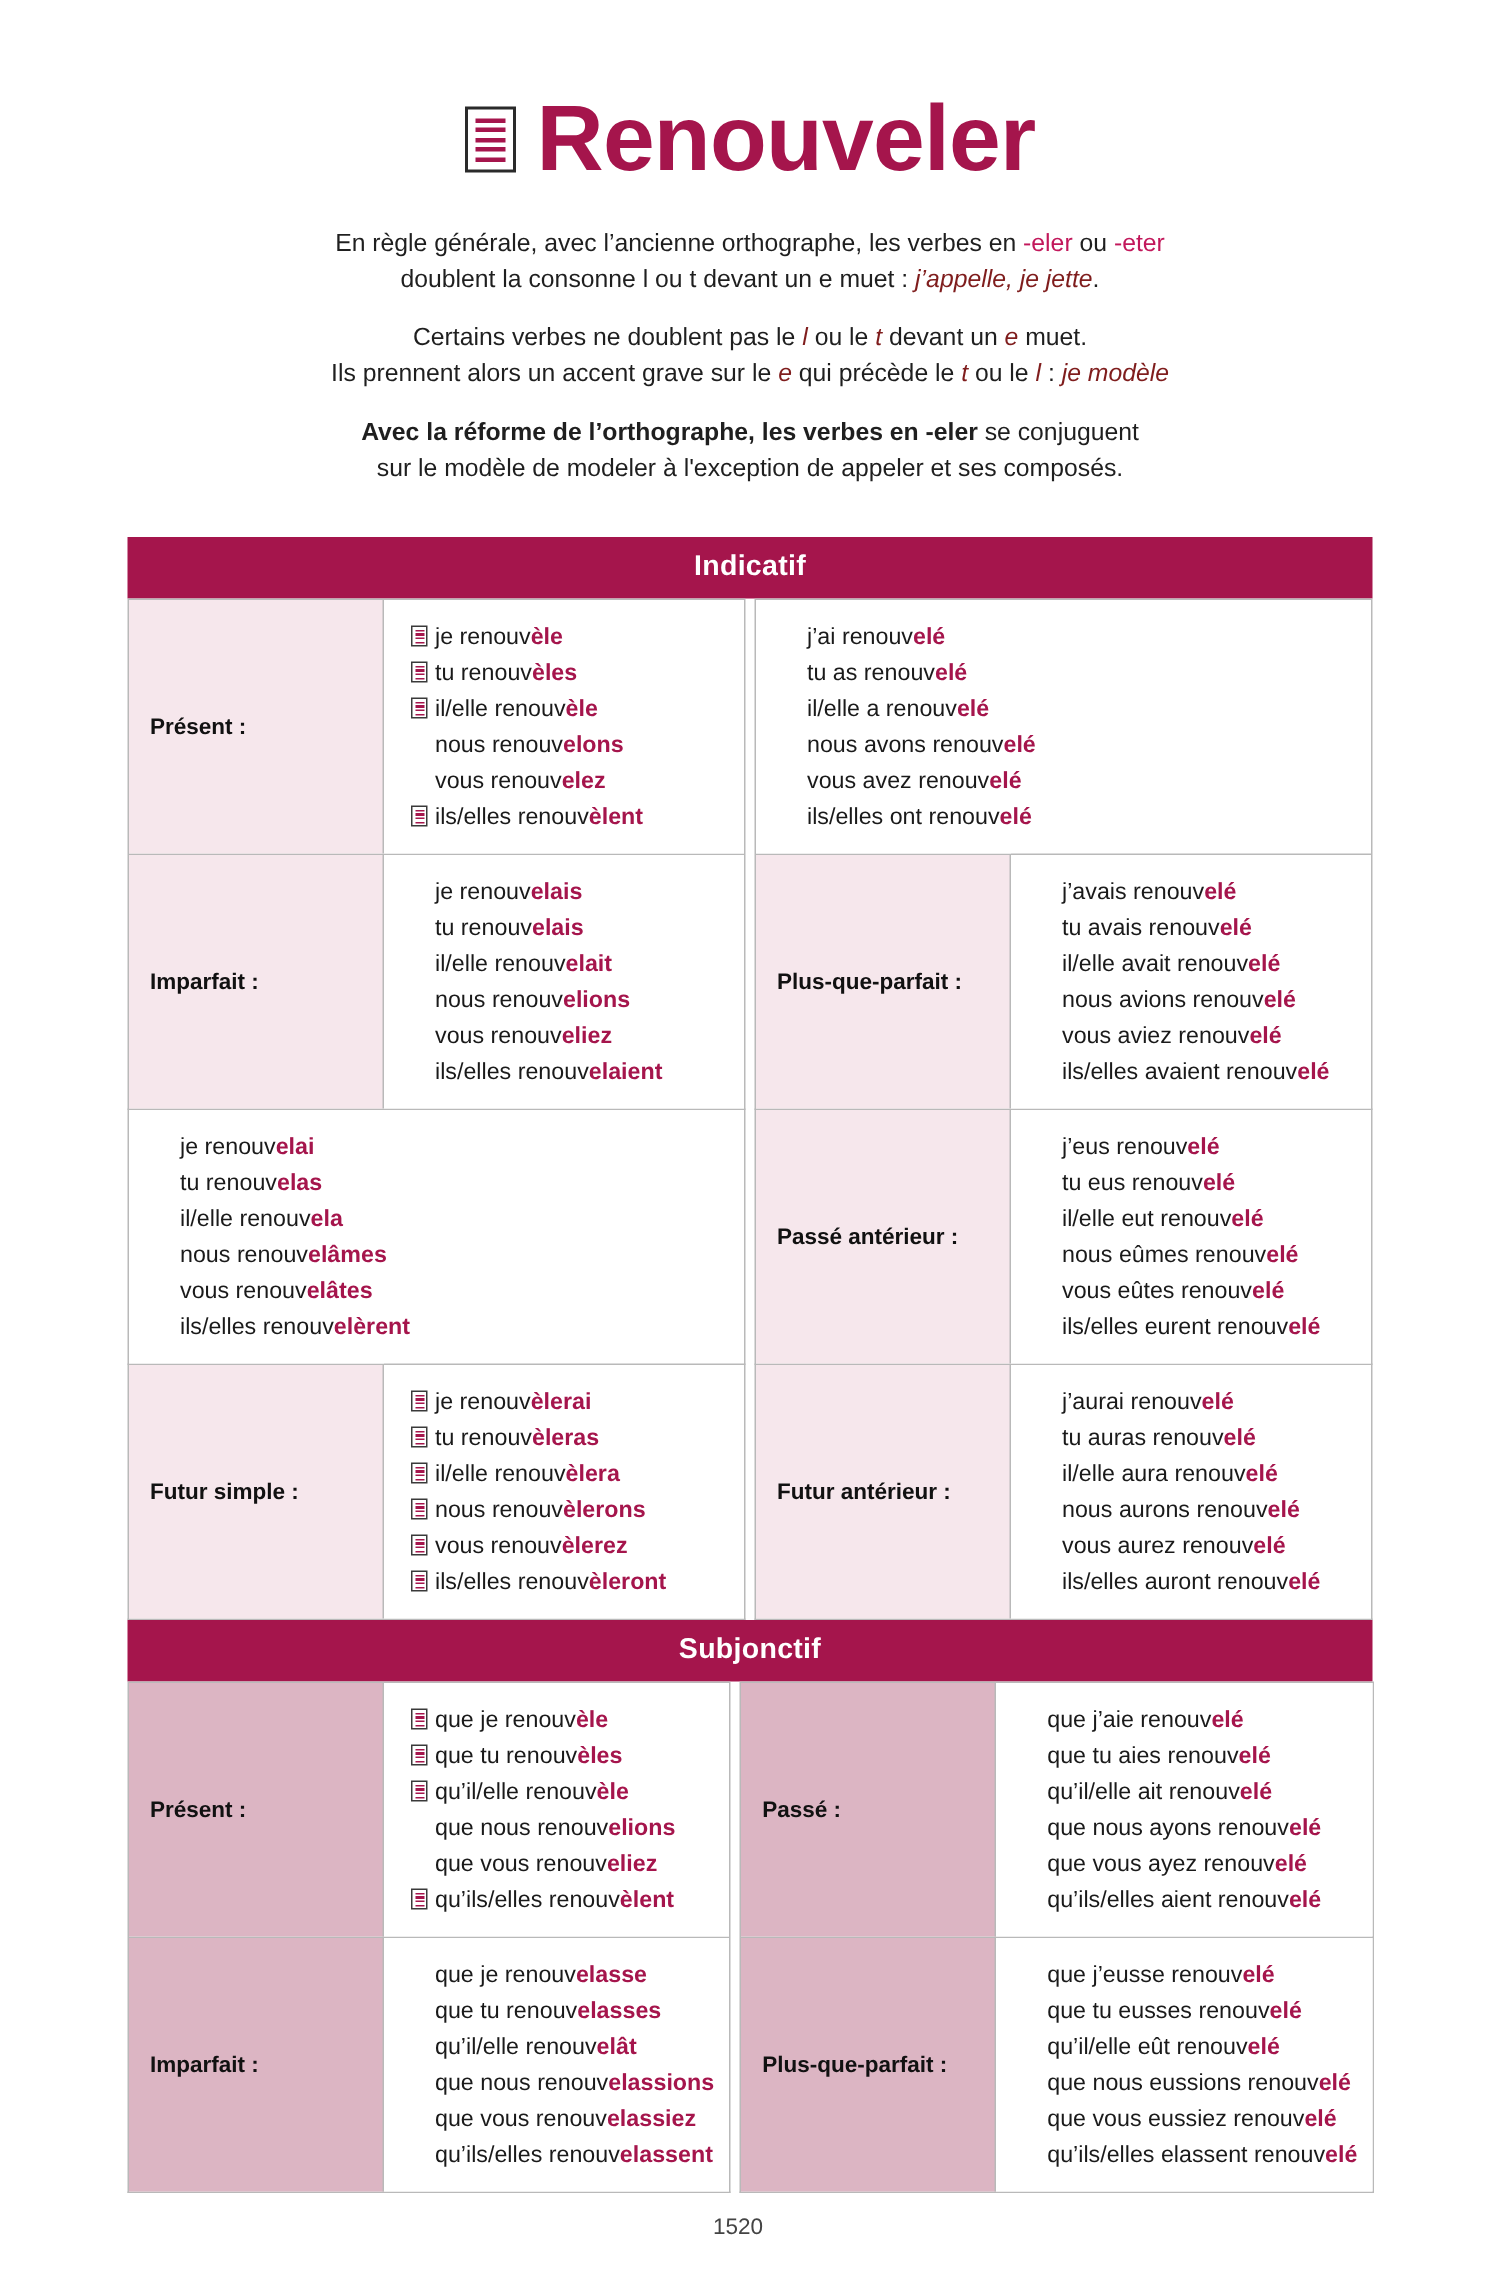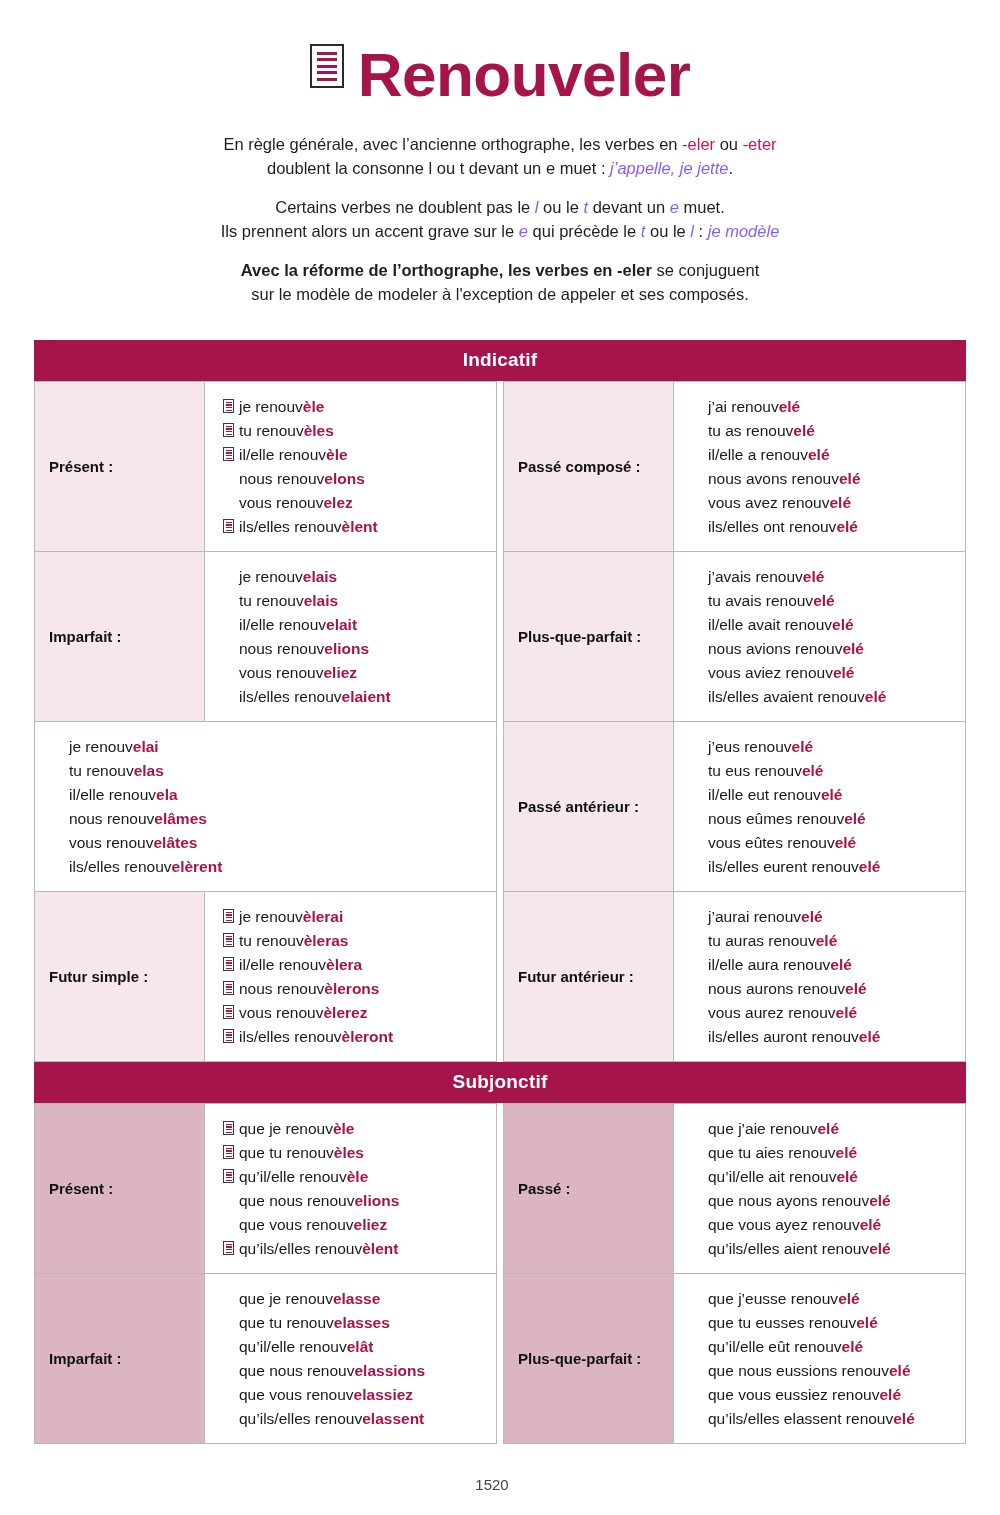--- a/index.html
+++ b/index.html
@@ -12,24 +12,24 @@
     height: 1515px;
     font-family: "Liberation Sans", sans-serif;
     color: #1a1a1a;
     position: relative;
     overflow: hidden;
   }
 
   
   .title-row {
     display: flex;
-    align-items: flex-start;
+    align-items: center;
     justify-content: center;
     gap: 14px;
-    padding-top: 44px;
+    padding-top: 62px;
   }
   .doc-icon-big {
     width: 34px;
     height: 44px;
     border: 2.5px solid #2a2a2a;
     background: #ffffff;
     display: flex;
     flex-direction: column;
     justify-content: center;
     align-items: center;
@@ -56,27 +56,27 @@
     width: 700px;
     margin: 26px auto 0 auto;
     text-align: center;
     font-size: 16.5px;
     line-height: 1.48;
     color: #1f1f1f;
   }
   .intro p { margin: 0 0 14px 0; }
   .intro p:last-child { margin-bottom: 0; }
   .accent { color: #C2185B; }
-  .accent-i { color: #8b5cf6; font-style: italic; }
+  .accent-i { color: #7f1d1d; font-style: italic; }
   .it { }
   .bold { font-weight: 700; }
 
   
   .conj-wrap {
-    width: 932px;
+    width: 830px;
     margin: 34px auto 0 auto;
   }
   .section-bar {
     background: #A5154C;
     color: #ffffff;
     font-weight: 700;
     font-size: 19px;
     text-align: center;
     padding: 9px 0 10px 0;
     letter-spacing: 0.2px;
@@ -366,23 +366,20 @@
                 <i></i>
                 <i></i>
               </span>
               <span><span class="stem">ils/elles renouv</span><span class="end">èleront</span></span>
             </div>
           </div>
         </div>
       </div>
       <div class="half">
         <div class="row ind first">
-          <div class="label-cell">
-            <span>Passé composé :</span>
-          </div>
           <div class="forms-cell">
             <div class="form-line">
               <span class="icon-spacer"></span>
               <span><span class="stem">j’ai renouv</span><span class="end">elé</span></span>
             </div>
             <div class="form-line">
               <span class="icon-spacer"></span>
               <span><span class="stem">tu as renouv</span><span class="end">elé</span></span>
             </div>
             <div class="form-line">

